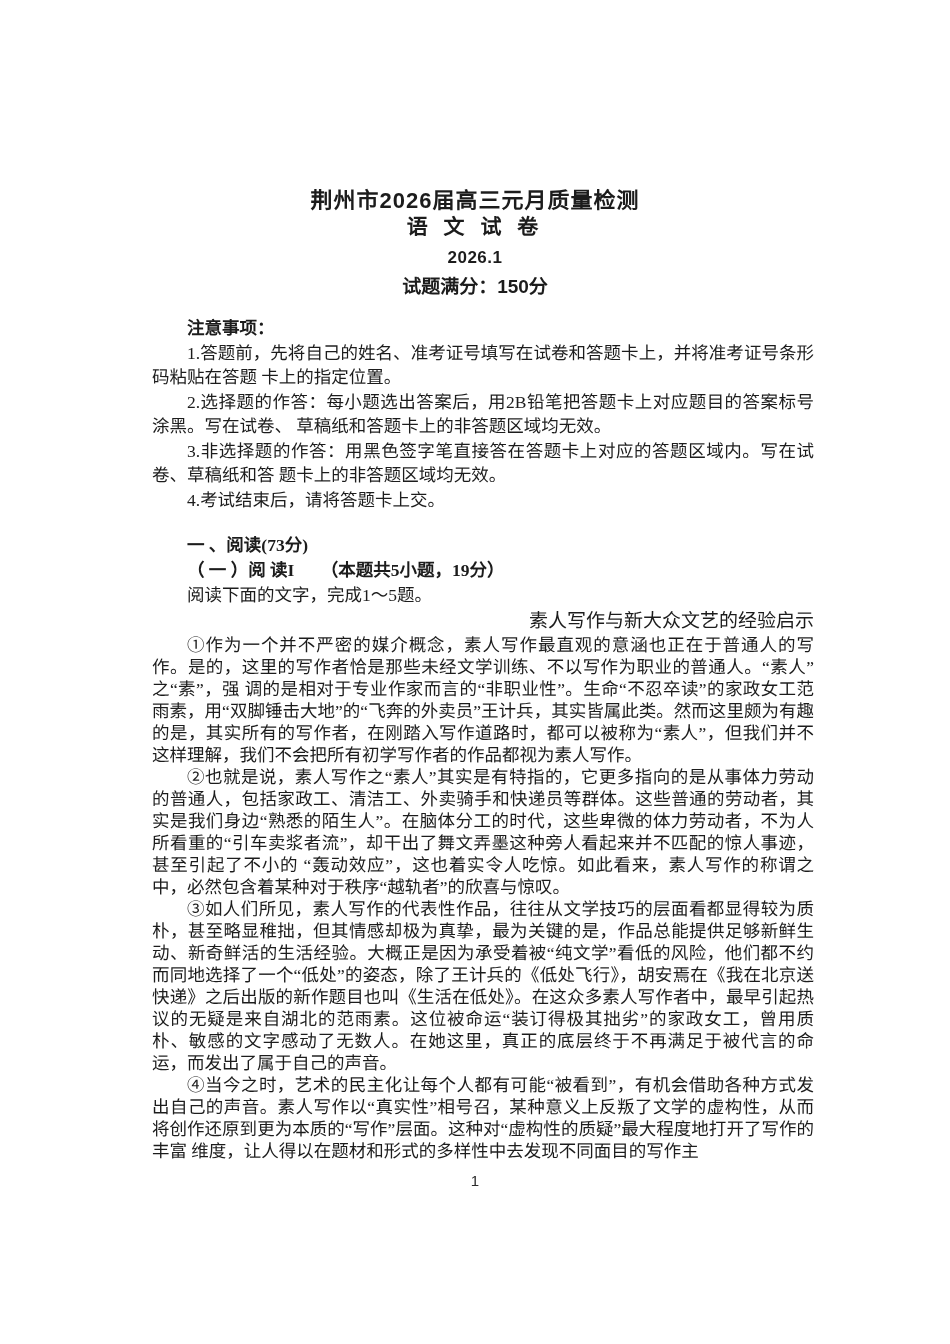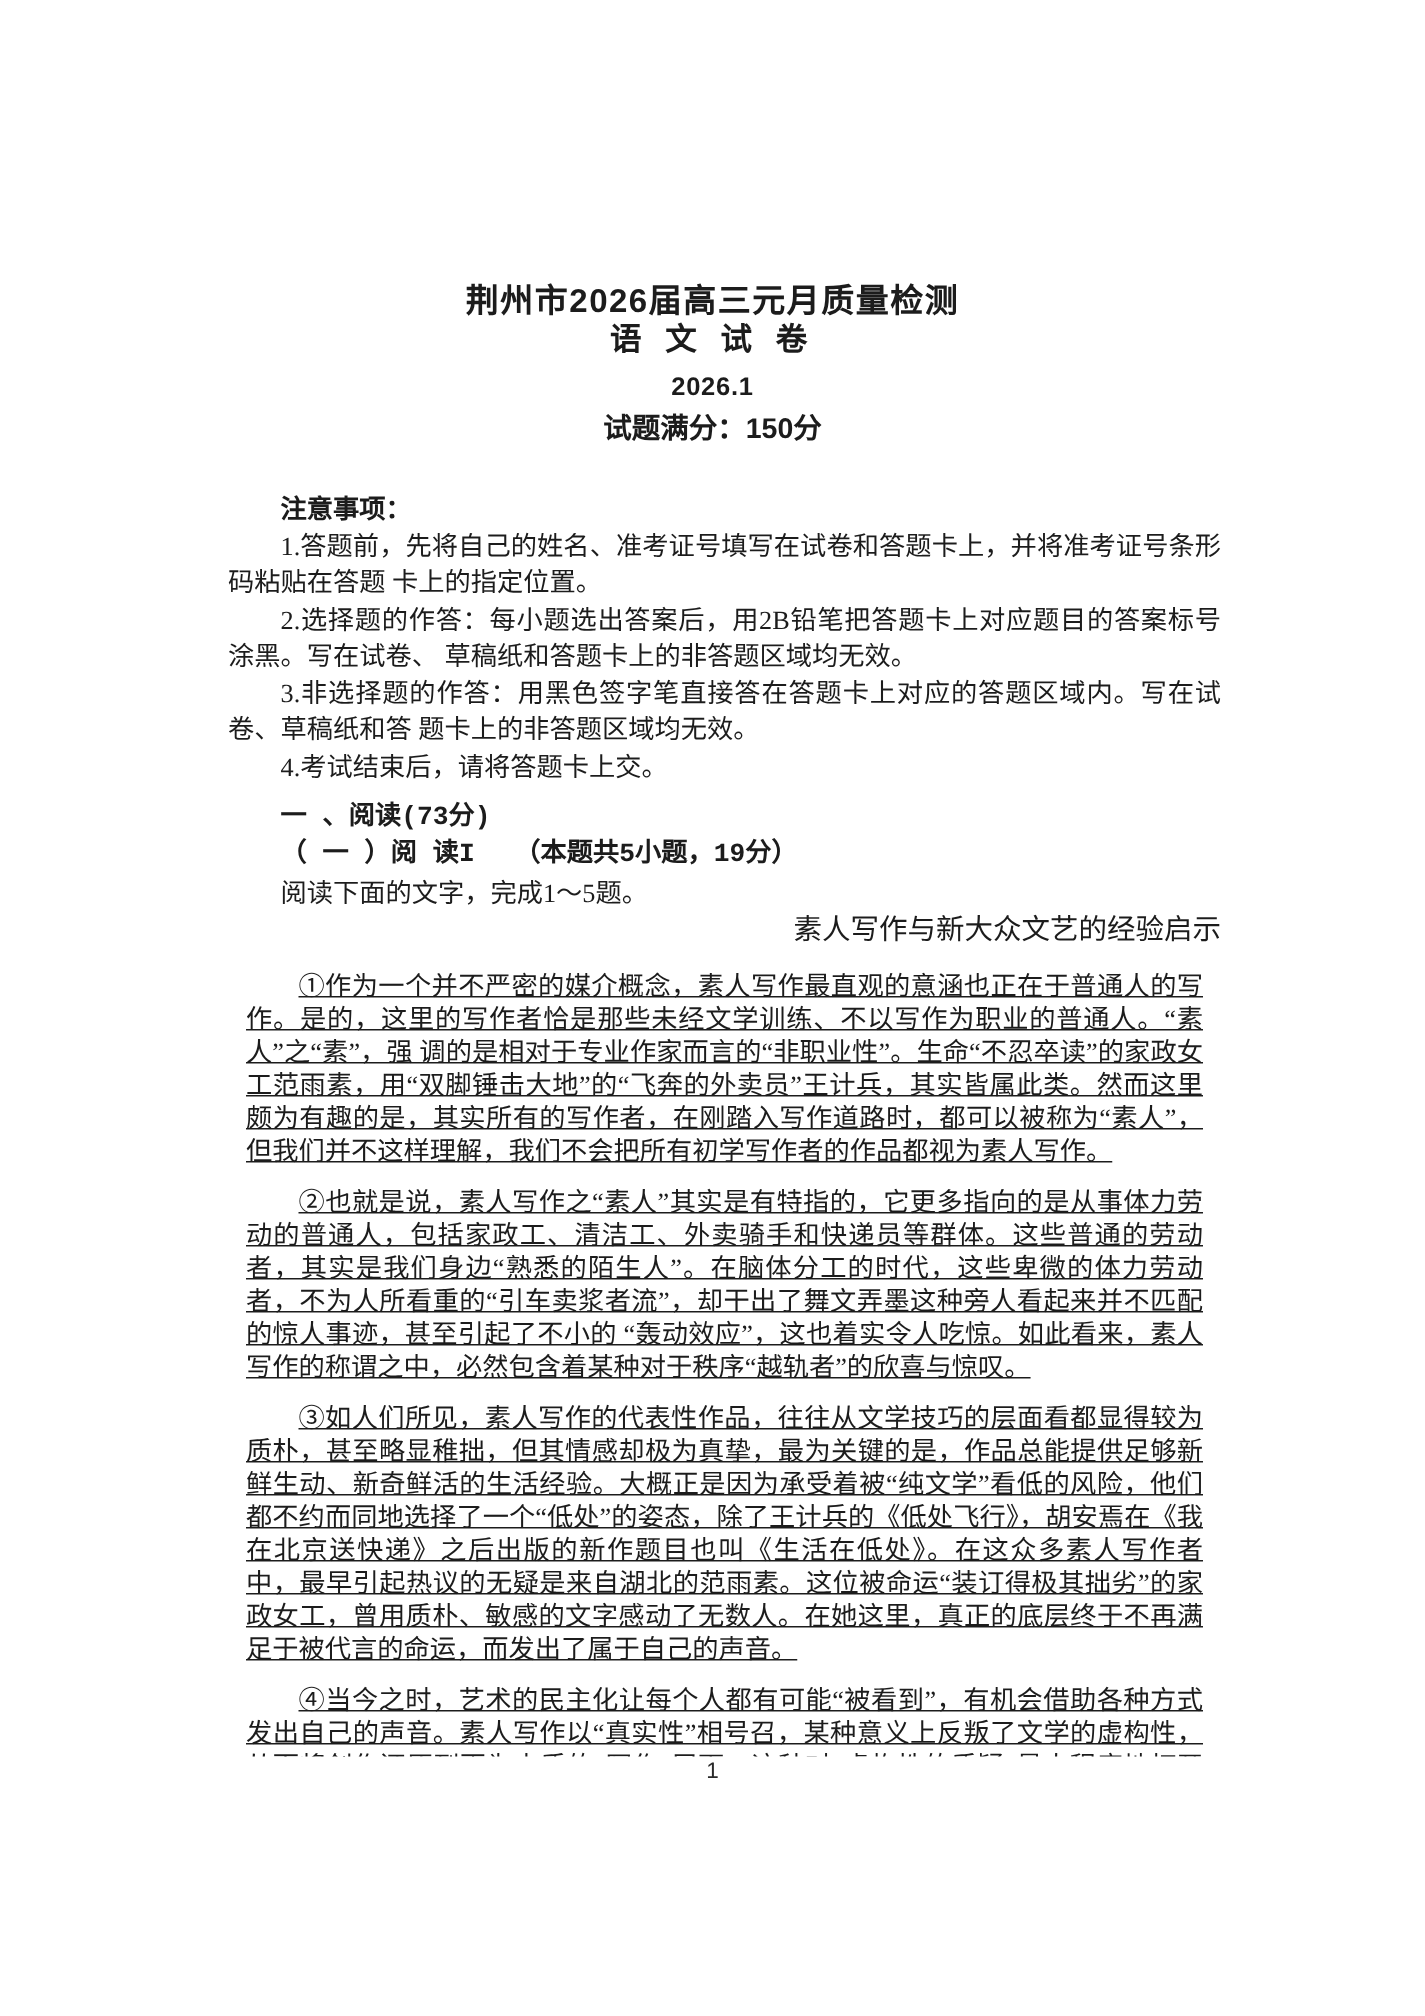--- a/index.html
+++ b/index.html
@@ -56,40 +56,39 @@
     top: 316px;
     left: 152px;
     width: 662px;
     font-size: 17.5px;
     line-height: 24.5px;
     text-align: justify;
   }
   .notice-heading {
     text-indent: 2em;
     font-weight: 600;
-    margin-top: 11px;
   }
   .notice {
     margin: 0;
     text-indent: 2em;
   }
   
   .reading {
     position: absolute;
     top: 533px;
     left: 152px;
     width: 662px;
     height: 638px;
     overflow: hidden;
     font-size: 17.5px;
     line-height: 22px;
   }
   .part-heading,
   .subpart-heading {
-    font-family: Liberation Mono, monospace;
+    font-family: Liberation Serif, serif;
     font-weight: 700;
     font-size: 17.5px;
     line-height: 25px;
     text-indent: 2em;
   }
   .instruction {
     line-height: 24px;
     text-indent: 2em;
   }
   .essay-title {
@@ -99,24 +98,23 @@
     font-size: 19px;
     line-height: 26px;
     margin-top: 1px;
   }
   .essay-author {
     text-align: center;
     line-height: 24px;
     letter-spacing: 2px;
   }
   .para {
-    margin: 12px;
+    margin: 0;
     text-indent: 2em;
     text-align: justify;
-    text-decoration: underline;
   }
   
   .pagenum {
     position: absolute;
     top: 1172px;
     left: 0;
     width: 100%;
     text-align: center;
     font-size: 15px;
     font-family: "Liberation Sans", "DejaVu Sans", sans-serif;

